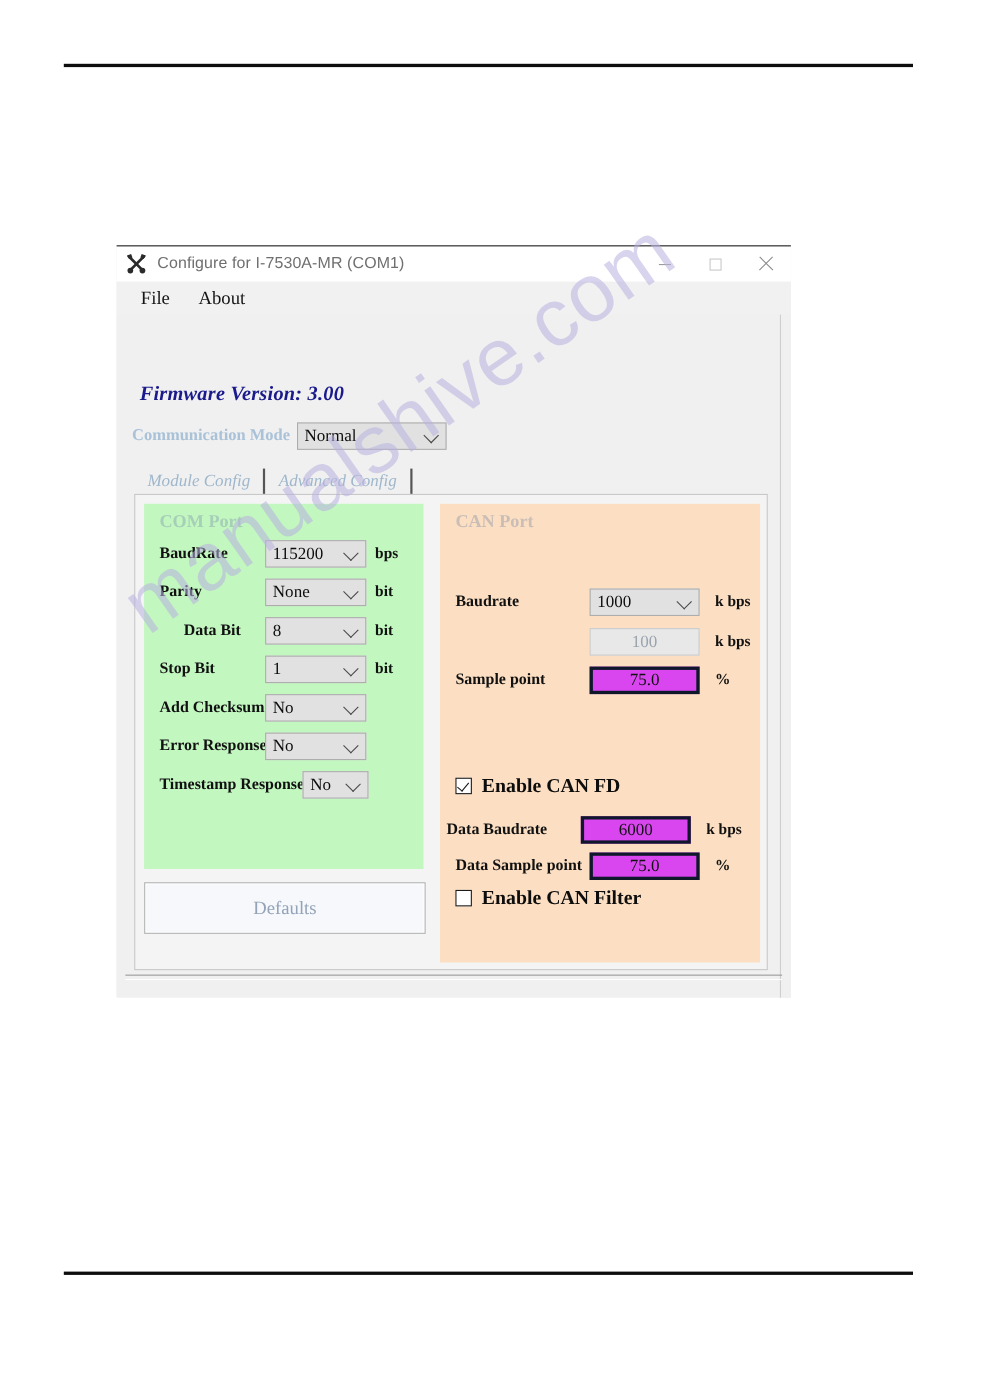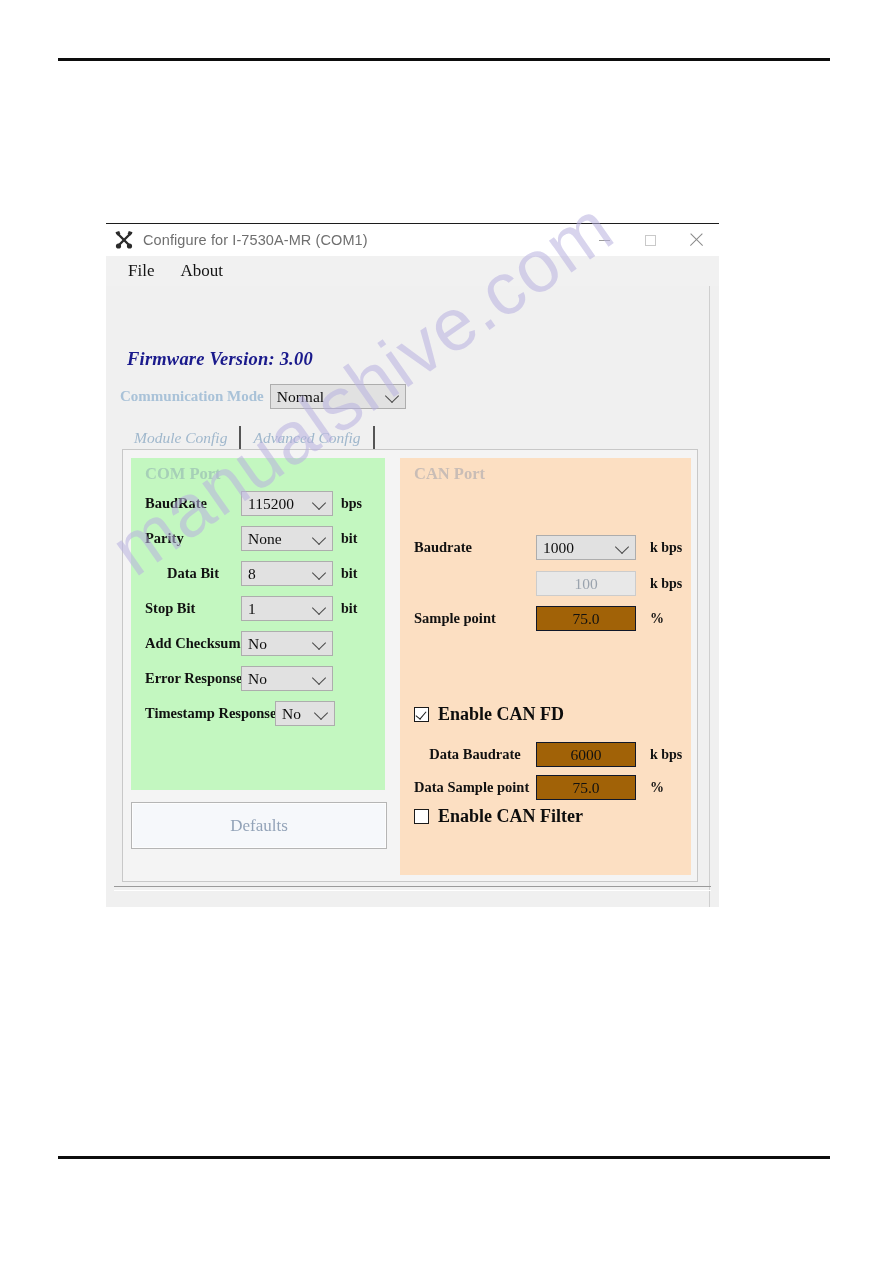--- a/index.html
+++ b/index.html
@@ -270,22 +270,22 @@
     font-family: "Liberation Serif", serif;
     font-weight: bold;
     font-size: 14px;
     color: #111111;
     margin-left: 8px;
     white-space: nowrap;
   }
 
   
   .tinput {
-    background: #a16207;
-    border: 1px solid #0f172a;
+    background: #d946ef;
+    border: 3px solid #0f172a;
     box-sizing: border-box;
     height: 25px;
     display: flex;
     align-items: center;
     justify-content: center;
     font-family: "Liberation Serif", serif;
     font-size: 15.5px;
     color: #111111;
   }
   .tinput.disabled {
@@ -577,21 +577,21 @@
           <span class="field-label" style="width:122px;">Sample point</span>
           <span class="tinput" style="width:100px;">75.0</span>
           <span class="unit" style="margin-left:14px;">%</span>
         </div>
 
         <div class="chk-row" style="left:14px; top:246px;">
           <span class="checkbox checked"></span>
           <span class="chk-label">Enable CAN FD</span>
         </div>
 
-        <div class="field-row" style="left:14px; top:284px;text-align:center;">
+        <div class="field-row" style="left:6px; top:284px;">
           <span class="field-label" style="width:122px;">Data Baudrate</span>
           <span class="tinput" style="width:100px;">6000</span>
           <span class="unit" style="margin-left:14px;">k bps</span>
         </div>
 
         <div class="field-row" style="left:14px; top:317px;">
           <span class="field-label" style="width:122px;">Data Sample point</span>
           <span class="tinput" style="width:100px;">75.0</span>
           <span class="unit" style="margin-left:14px;">%</span>
         </div>

